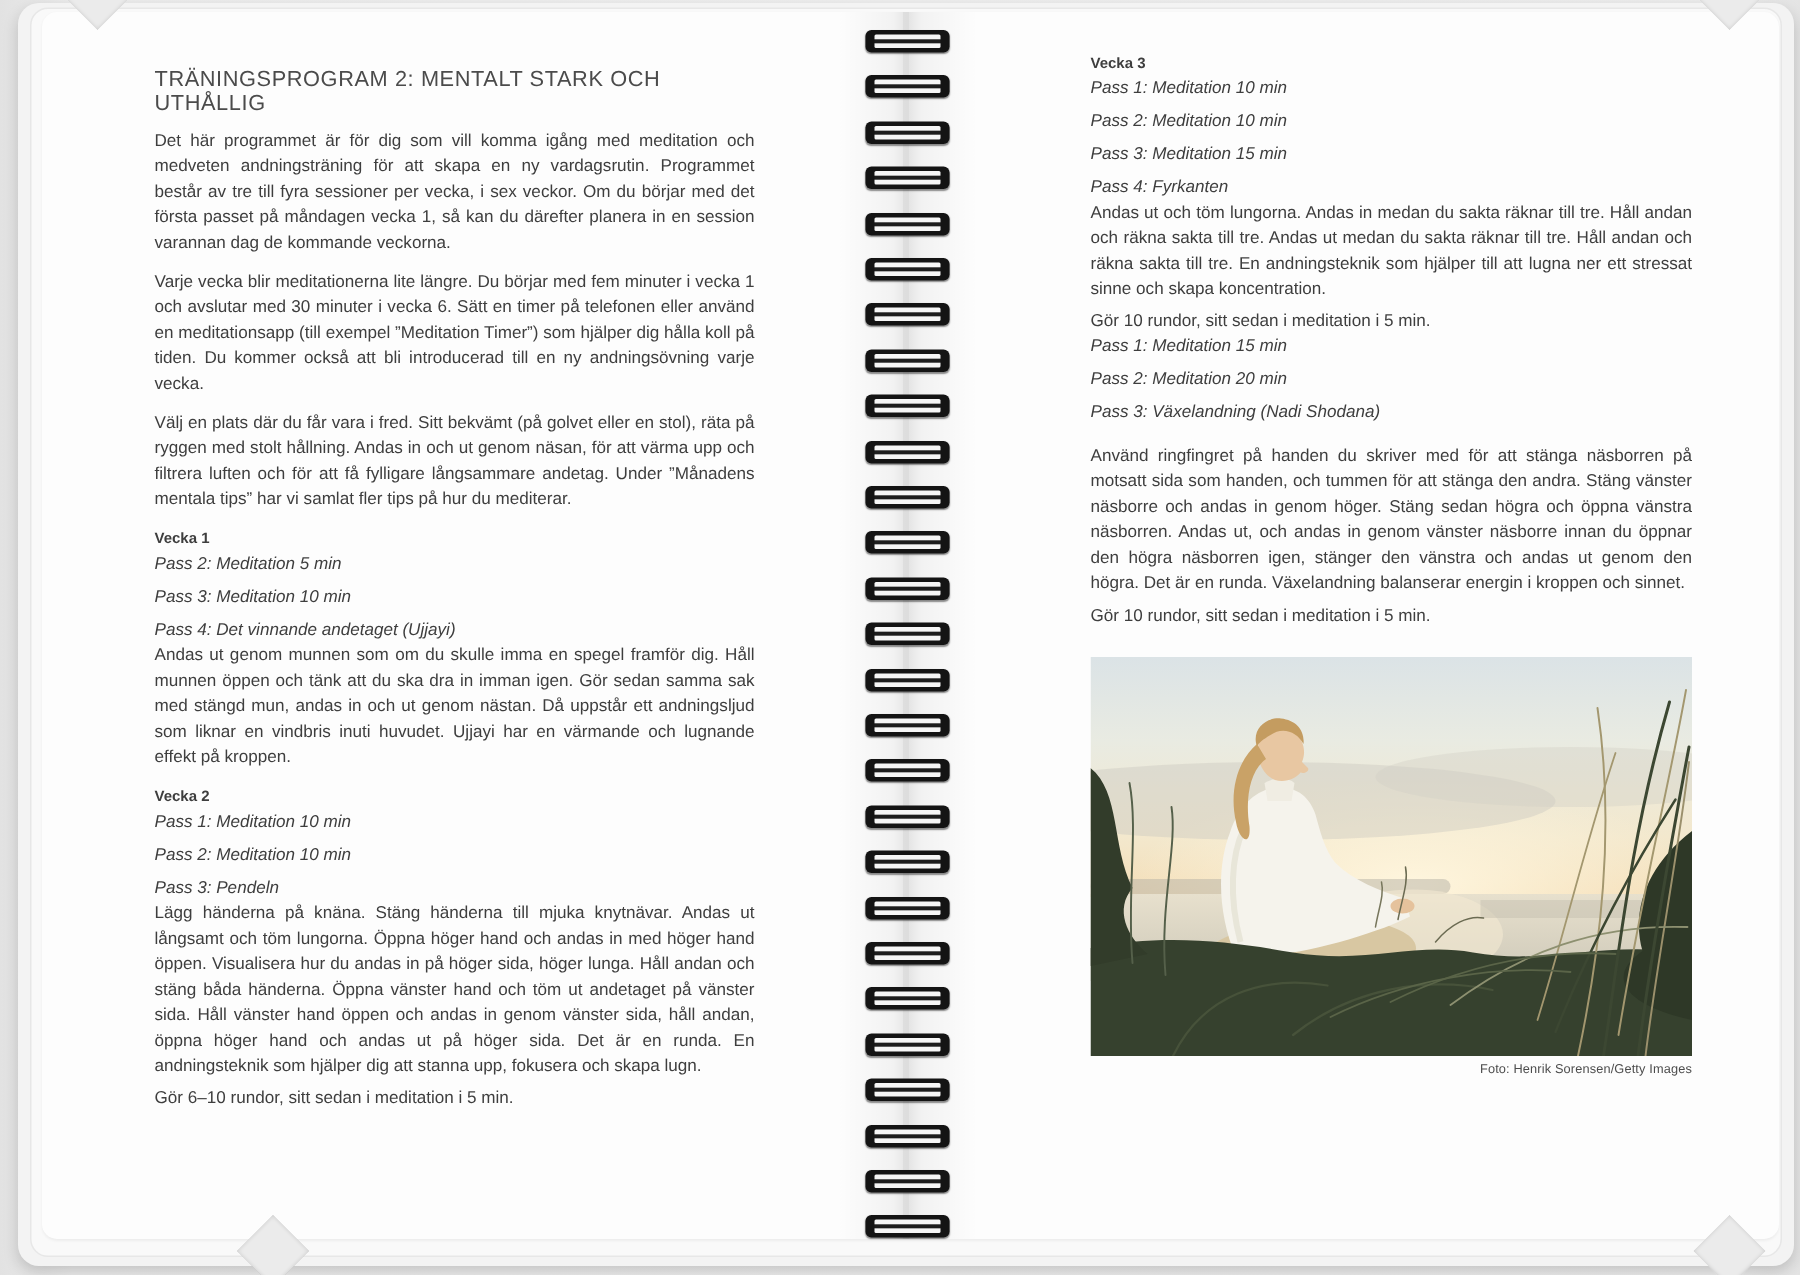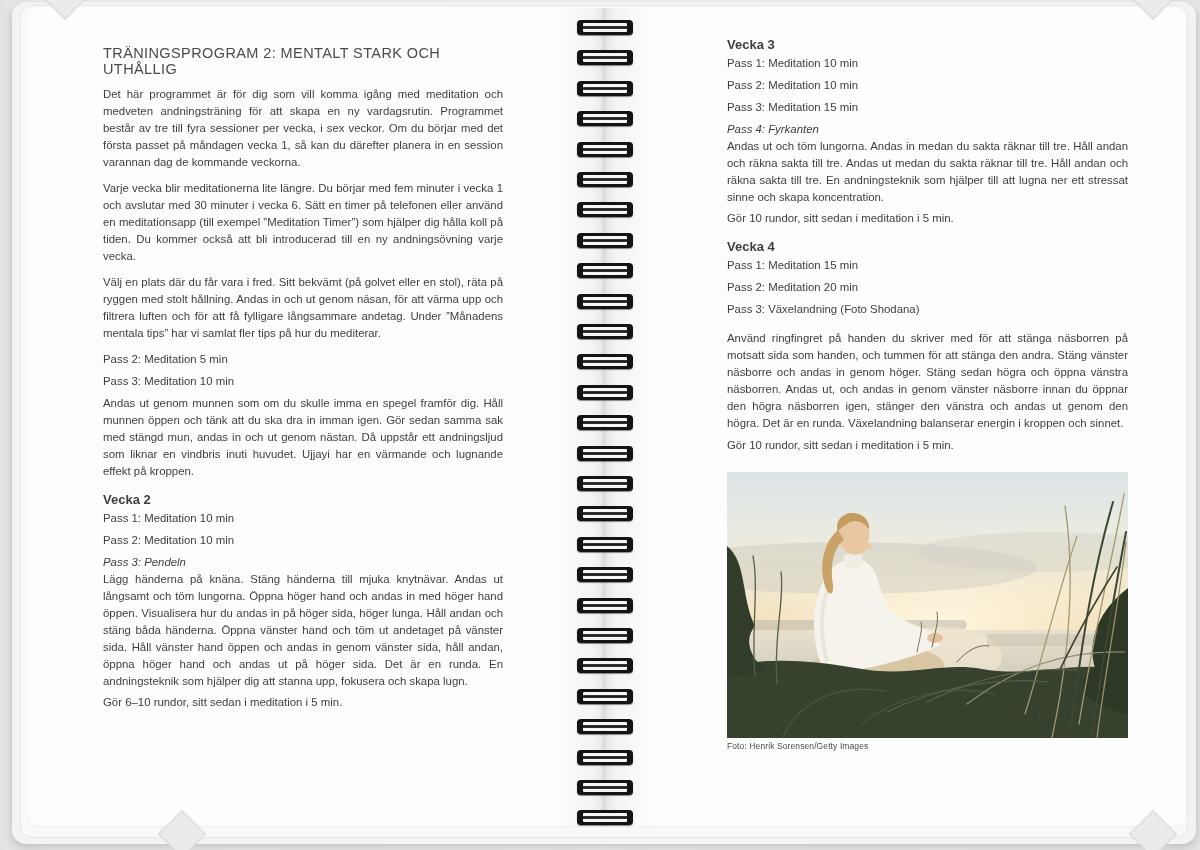--- a/index.html
+++ b/index.html
@@ -29,31 +29,31 @@
   .notch{position:absolute;width:34px;height:34px;background:#ebebeb;transform:rotate(45deg);z-index:6;
     box-shadow:inset 0 0 3px rgba(0,0,0,.14);}
   .notch.tl{left:48px;top:-21px;} .notch.tr{left:1136px;top:-21px;}
   .notch.bl{left:165px;top:817px;} .notch.br{left:1136px;top:817px;}
   
   .col{position:absolute;z-index:4;color:#3e3e3e;}
   .col-left{left:103px;top:45px;width:400px;}
   .col-right{left:727px;top:37px;width:401px;}
   h1.title{font-size:14.5px;font-weight:normal;letter-spacing:.4px;color:#4b4b4b;margin:0 0 9px;}
   p{font-size:11.4px;line-height:17px;margin:0 0 9px;text-align:justify;}
-  p.pass{text-align:left;margin:0 0 5px;}
+  p.pass{font-style:italic;text-align:left;margin:0 0 5px;}
   p.pass-title{font-style:italic;text-align:left;margin:0;}
-  h2.week{font-size:13px;font-weight:bold;margin:12px 0 3px;color:#3e3e3e;}
+  h2.week{font-size:10px;font-weight:bold;margin:12px 0 3px;color:#3e3e3e;}
   h2.week.first{margin-top:0;}
   p.desc{margin:0;}
   p.desc-gap{margin:12px 0 0;}
   p.closing{margin:4px 0 0;text-align:left;}
   p.closing-gap{margin:5px 0 0;text-align:left;}
   .photo-wrap{margin-top:18px;width:401px;}
   .photo-wrap svg{display:block;}
-  .credit{font-size:8.5px;line-height:11px;color:#4c4c4c;text-align:left;margin:3px 0 0;letter-spacing:.1px;}
+  .credit{font-size:8.5px;line-height:11px;color:#4c4c4c;text-align:right;margin:3px 0 0;letter-spacing:.1px;}
 </style>
 </head>
 <body>
 
 <div>
   <div class="sheet-b2"></div>
   <div class="sheet-b1"></div>
   <div class="page"></div>
   <div class="gutter"></div>
   <div class="seam"></div>
@@ -90,45 +90,46 @@
       <div class="loop" style="top: 780px;"></div>
       <div class="loop" style="top: 810.4px;"></div>
     </div>
 
   <div class="col col-left">
     <h1 class="title">TRÄNINGSPROGRAM 2: MENTALT STARK OCH UTHÅLLIG</h1>
     <p>Det här programmet är för dig som vill komma igång med meditation och medveten andningsträning för att skapa en ny vardagsrutin. Programmet består av tre till fyra sessioner per vecka, i sex veckor. Om du börjar med det första passet på måndagen vecka 1, så kan du därefter planera in en session varannan dag de kommande veckorna.</p>
     <p>Varje vecka blir meditationerna lite längre. Du börjar med fem minuter i vecka 1 och avslutar med 30 minuter i vecka 6. Sätt en timer på telefonen eller använd en meditationsapp (till exempel ”Meditation Timer”) som hjälper dig hålla koll på tiden. Du kommer också att bli introducerad till en ny andningsövning varje vecka.</p>
     <p>Välj en plats där du får vara i fred. Sitt bekvämt (på golvet eller en stol), räta på ryggen med stolt hållning. Andas in och ut genom näsan, för att värma upp och filtrera luften och för att få fylligare långsammare andetag. Under ”Månadens mentala tips” har vi samlat fler tips på hur du mediterar.</p>
 
+    <h2 class="week">Vecka 1</h2>
     <p class="pass">Pass 2: Meditation 5 min</p>
     <p class="pass">Pass 3: Meditation 10 min</p>
+    <p class="pass-title">Pass 4: Det vinnande andetaget (Ujjayi)</p>
     <p class="desc">Andas ut genom munnen som om du skulle imma en spegel framför dig. Håll munnen öppen och tänk att du ska dra in imman igen. Gör sedan samma sak med stängd mun, andas in och ut genom nästan. Då uppstår ett andningsljud som liknar en vindbris inuti huvudet. Ujjayi har en värmande och lugnande effekt på kroppen.</p>
 
     <h2 class="week">Vecka 2</h2>
     <p class="pass">Pass 1: Meditation 10 min</p>
     <p class="pass">Pass 2: Meditation 10 min</p>
     <p class="pass-title">Pass 3: Pendeln</p>
     <p class="desc">Lägg händerna på knäna. Stäng händerna till mjuka knytnävar. Andas ut långsamt och töm lungorna. Öppna höger hand och andas in med höger hand öppen. Visualisera hur du andas in på höger sida, höger lunga. Håll andan och stäng båda händerna. Öppna vänster hand och töm ut andetaget på vänster sida. Håll vänster hand öppen och andas in genom vänster sida, håll andan, öppna höger hand och andas ut på höger sida. Det är en runda. En andningsteknik som hjälper dig att stanna upp, fokusera och skapa lugn.</p>
     <p class="closing">Gör 6–10 rundor, sitt sedan i meditation i 5 min.</p>
   </div>
 
   <div class="col col-right">
     <h2 class="week first">Vecka 3</h2>
     <p class="pass">Pass 1: Meditation 10 min</p>
     <p class="pass">Pass 2: Meditation 10 min</p>
     <p class="pass">Pass 3: Meditation 15 min</p>
     <p class="pass-title">Pass 4: Fyrkanten</p>
     <p class="desc">Andas ut och töm lungorna. Andas in medan du sakta räknar till tre. Håll andan och räkna sakta till tre. Andas ut medan du sakta räknar till tre. Håll andan och räkna sakta till tre. En andningsteknik som hjälper till att lugna ner ett stressat sinne och skapa koncentration.</p>
     <p class="closing">Gör 10 rundor, sitt sedan i meditation i 5 min.</p>
 
-    <h2 class="week">Vecka 4</h2>
     <p class="pass">Pass 1: Meditation 15 min</p>
     <p class="pass">Pass 2: Meditation 20 min</p>
-    <p class="pass">Pass 3: Växelandning (Foto Shodana)</p>
+    <p class="pass">Pass 3: Växelandning (Nadi Shodana)</p>
     <p class="desc-gap">Använd ringfingret på handen du skriver med för att stänga näsborren på motsatt sida som handen, och tummen för att stänga den andra. Stäng vänster näsborre och andas in genom höger. Stäng sedan högra och öppna vänstra näsborren. Andas ut, och andas in genom vänster näsborre innan du öppnar den högra näsborren igen, stänger den vänstra och andas ut genom den högra. Det är en runda. Växelandning balanserar energin i kroppen och sinnet.</p>
     <p class="closing-gap">Gör 10 rundor, sitt sedan i meditation i 5 min.</p>
 
     <div class="photo-wrap">
       <svg width="401" height="266" viewBox="0 0 401 266">
         <defs>
           <linearGradient id="sky" x1="0" y1="0" x2="0" y2="1">
             <stop offset="0" stop-color="#dbe3e6"></stop>
             <stop offset="0.35" stop-color="#e9ebe2"></stop>
             <stop offset="0.75" stop-color="#f3e8cd"></stop>

